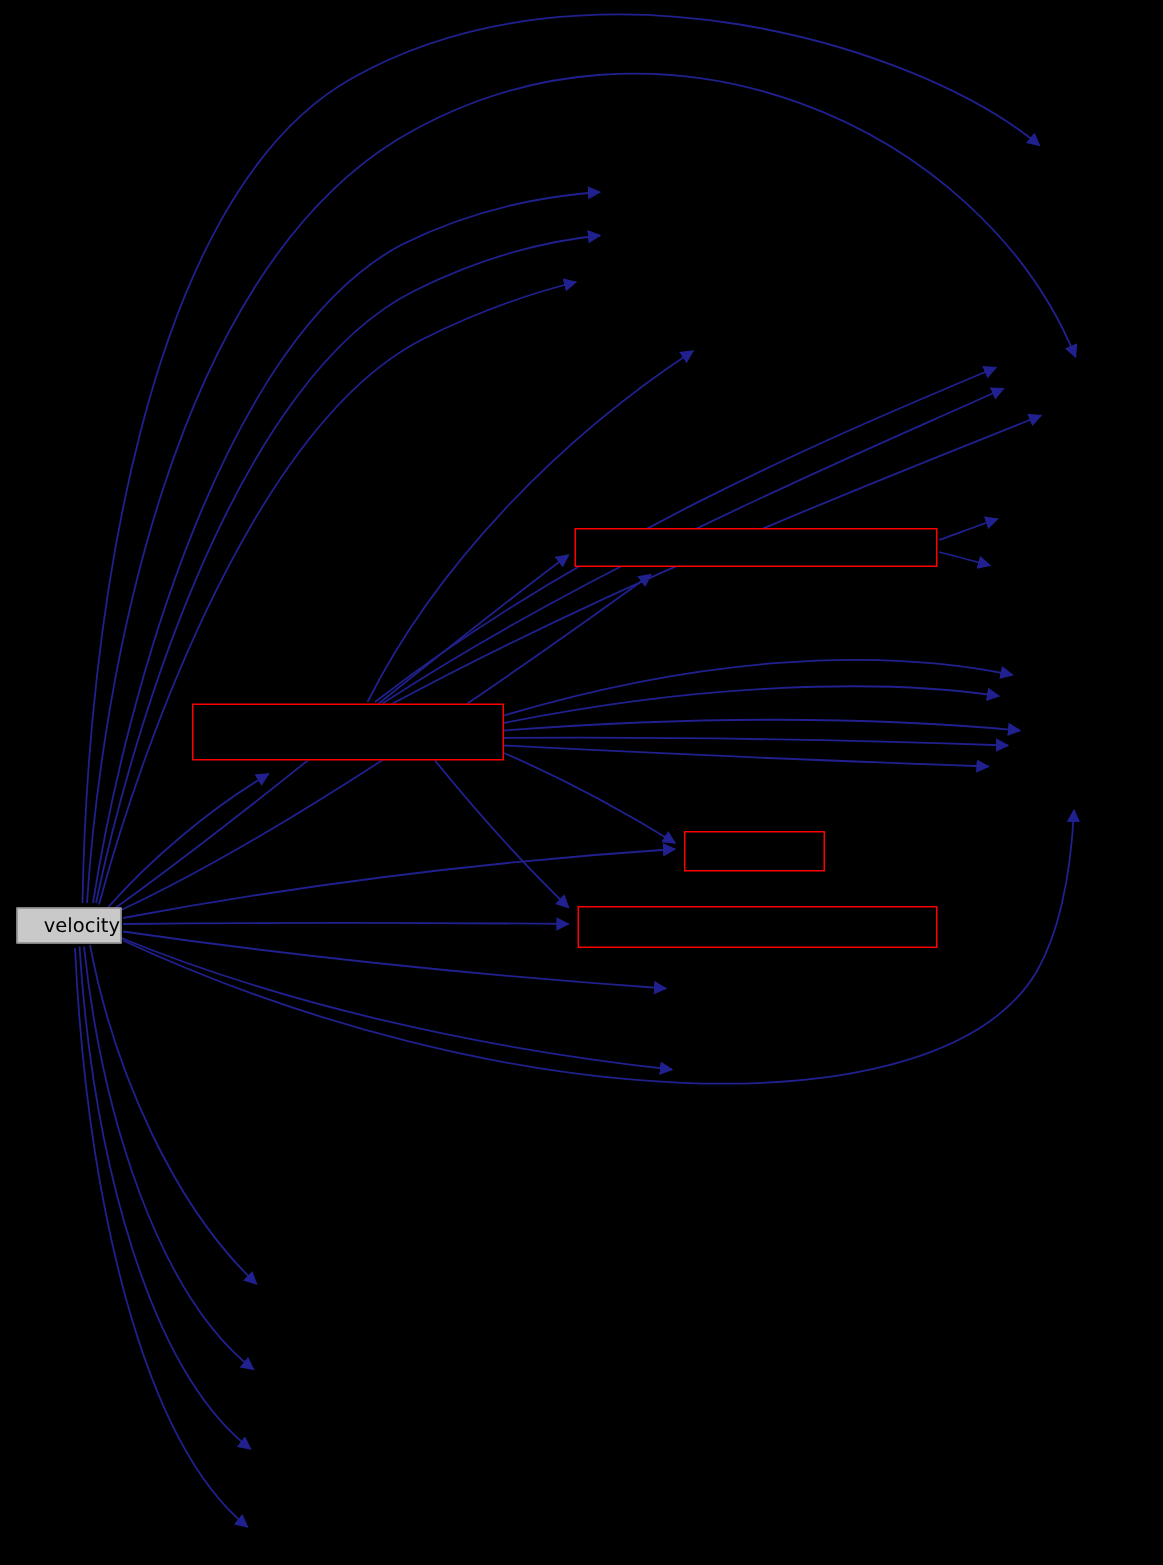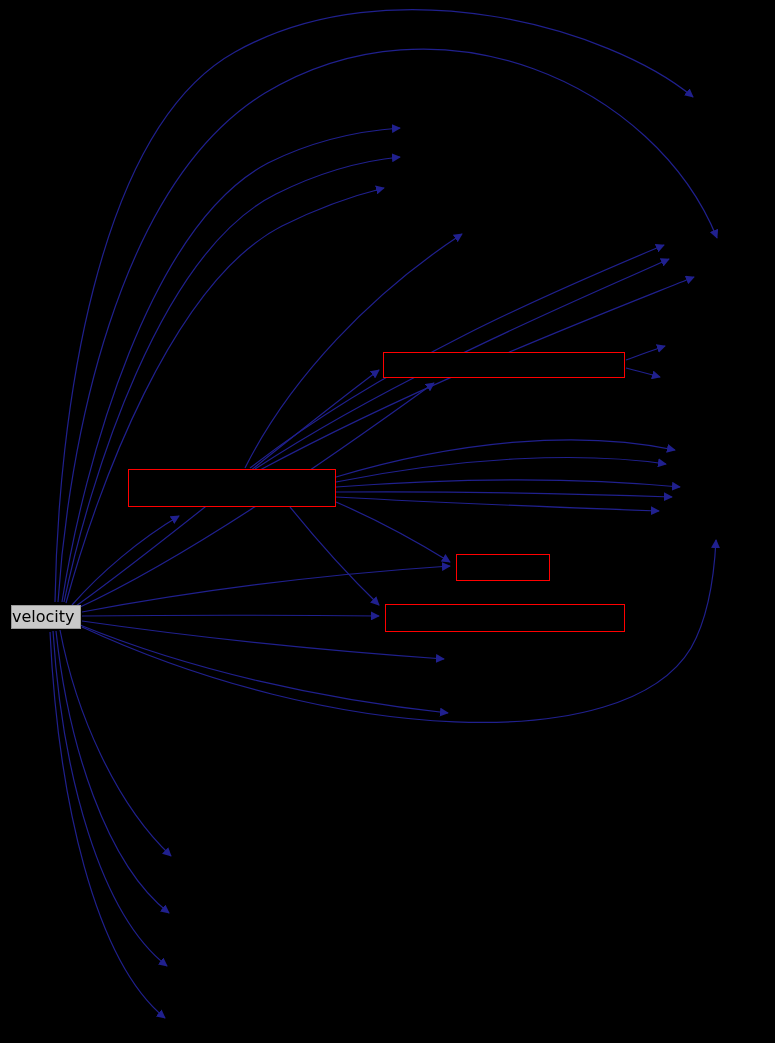--- a/index.html
+++ b/index.html
@@ -25,22 +25,22 @@
   .edge-layer path.edge {
     fill: none;
     stroke: #20208e;
     stroke-width: 1.2;
   }
   .node {
     position: absolute;
     box-sizing: border-box;
     display: flex;
     align-items: center;
-    justify-content: flex-start;
-    font-size: 16px;
+    justify-content: flex-end;
+    font-size: 13px;
     line-height: 1;
   }
   .node.source {
     background: #c9c9c9;
     border: 1px solid #9a9a9a;
     color: #000000;
     cursor: pointer;
   }
   .node.truncated {
     background: #000000;

